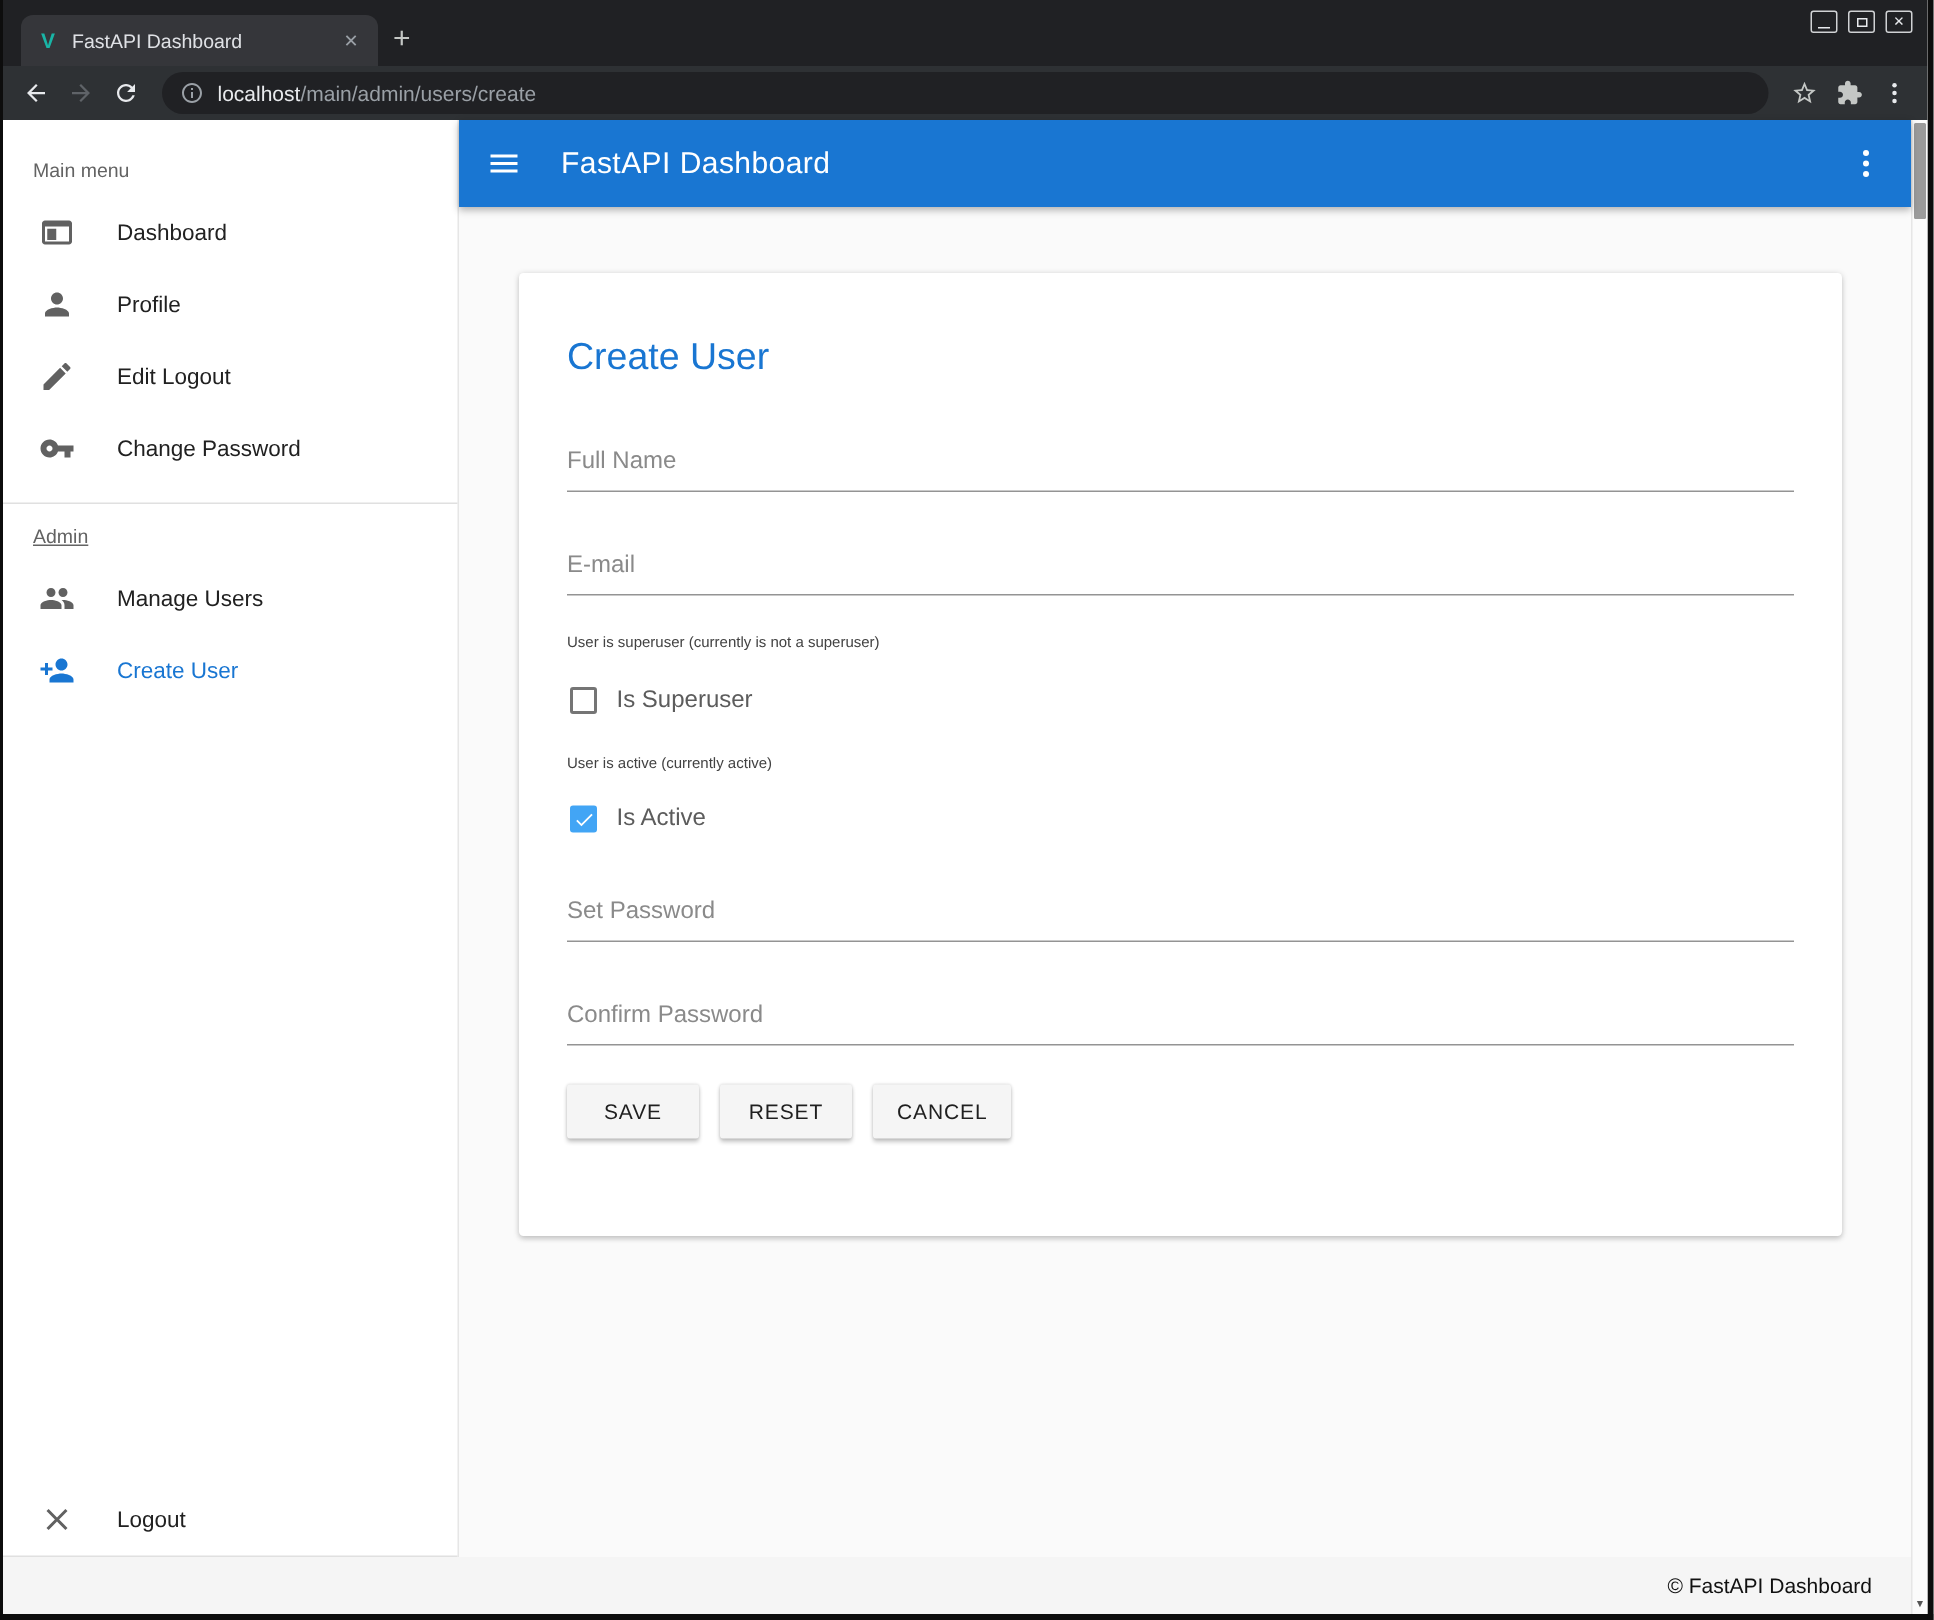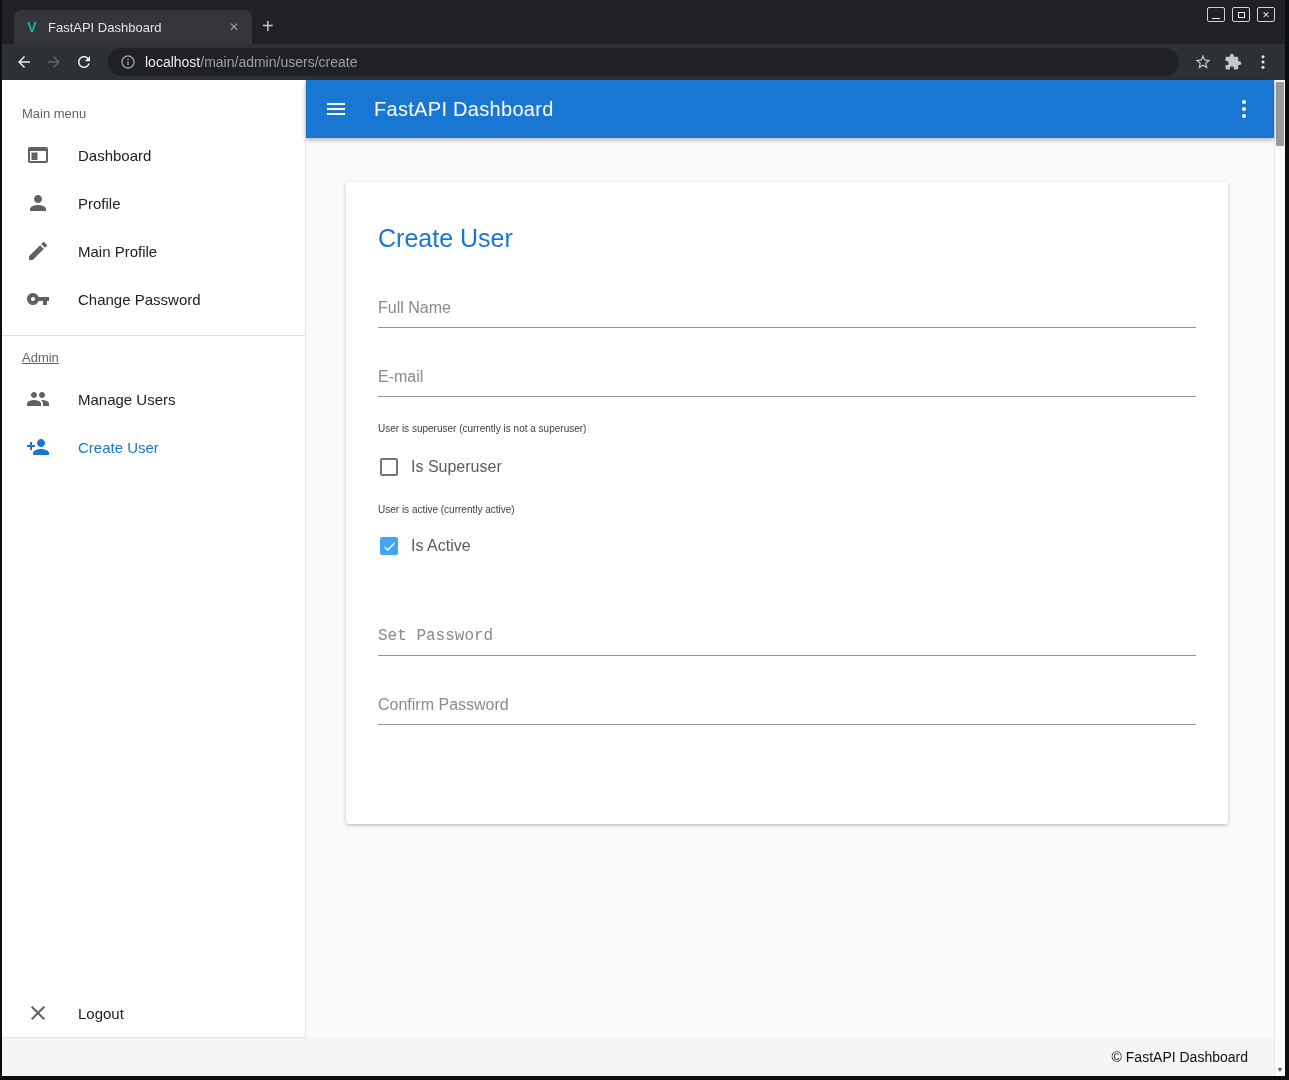--- a/index.html
+++ b/index.html
@@ -61,21 +61,21 @@
   .content { flex:1; padding:44px 46px 0 40px; overflow:hidden; }
   .card { background:#fff; border-radius:3px; height:642px; padding:24px 32px;
     box-shadow:0 1px 4px rgba(0,0,0,0.18), 0 2px 3px rgba(0,0,0,0.08); }
   .form-title { margin-top:18px; font-size:25px; color:#1976d2; font-weight:400; }
 
   .tfield { margin-top:46px; }
   .tfield input { width:100%; border:none; border-bottom:1px solid #949494; outline:none; background:transparent;
     font-size:16px; color:#212121; padding:0 0 10px 0; font-family:inherit; }
   .tfield input::placeholder { color:#8a8a8a; opacity:1; }
   .tfield.gap40 { margin-top:40px; }
-  .tfield.gap44 { margin-top:72px;font-family:Liberation Mono, monospace; }
+  .tfield.gap44 { margin-top:44px; }
 
   .hint { margin-top:26px; font-size:10px; color:#424242; }
   .hint.gap28 { margin-top:28px; }
 
   .cbrow { margin-top:24px; display:flex; align-items:center; cursor:pointer; }
   .cbrow.gap22 { margin-top:22px; }
   .cbox { width:18px; height:18px; border:2px solid #757575; border-radius:2px; margin-left:2px; flex:0 0 18px; }
   .cbox.checked { border:none; background:#42a5f5; display:flex; align-items:center; justify-content:center; }
   .cbox.checked svg { width:15px; height:15px; }
   .cblabel { margin-left:13px; font-size:16px; color:#5c5c5c; }
@@ -184,21 +184,21 @@
             </span>
             <span>Profile</span>
           </div>
 
           <div class="side-item">
             <span class="ico">
               <svg viewBox="0 0 24 24" fill="currentColor">
                   <path d="M3 17.25V21h3.75L17.81 9.94l-3.75-3.75L3 17.25zM20.71 7.04c.39-.39.39-1.02 0-1.41l-2.34-2.34c-.39-.39-1.02-.39-1.41 0l-1.83 1.83 3.75 3.75 1.83-1.83z"></path>
                 </svg>
             </span>
-            <span>Main Profile</span>
+            <span>Edit Logout</span>
           </div>
 
           <div class="side-item">
             <span class="ico">
               <svg viewBox="0 0 24 24" fill="currentColor">
                   <path d="M12.65 10C11.83 7.67 9.61 6 7 6c-3.31 0-6 2.69-6 6s2.69 6 6 6c2.61 0 4.83-1.67 5.65-4H17v4h4v-4h2v-4H12.65zM7 14c-1.1 0-2-.9-2-2s.9-2 2-2 2 .9 2 2-.9 2-2 2z"></path>
                 </svg>
             </span>
             <span>Change Password</span>
           </div>
@@ -287,20 +287,25 @@
               </div>
 
               <div class="tfield gap44">
                 <input type="text" placeholder="Set Password" style="">
               </div>
 
               <div class="tfield gap40">
                 <input type="text" placeholder="Confirm Password" style="">
               </div>
 
+              <div class="btnrow">
+                <button class="btn">SAVE</button>
+                <button class="btn">RESET</button>
+                <button class="btn">CANCEL</button>
+              </div>
             </section>
           </div>
         </div>
       </div>
 
       <footer class="footer">
         <span>© FastAPI Dashboard</span>
       </footer>
     </div>
 

